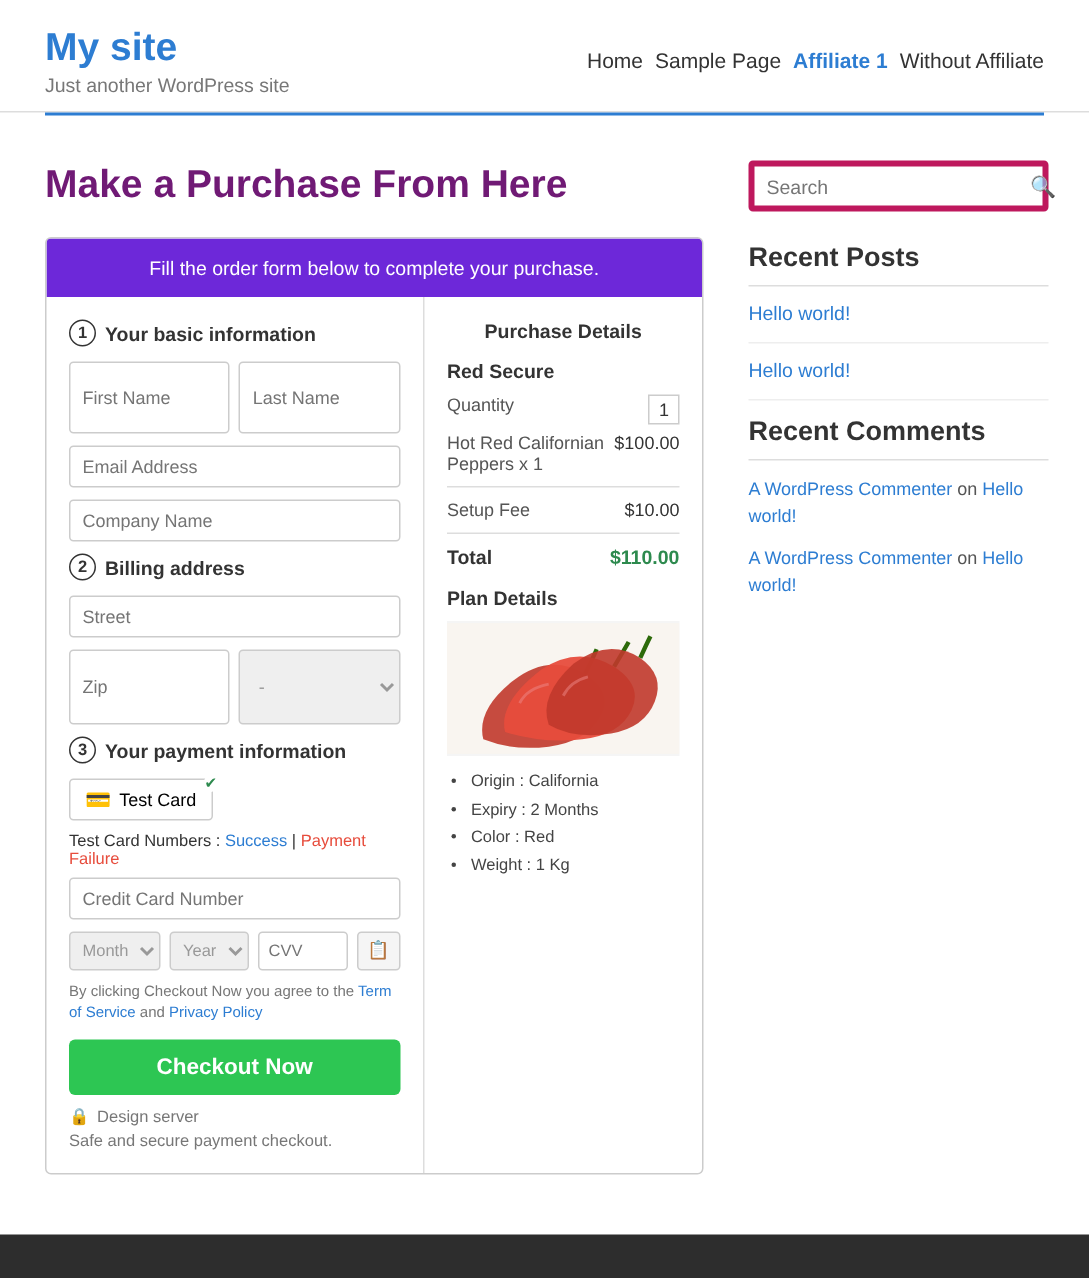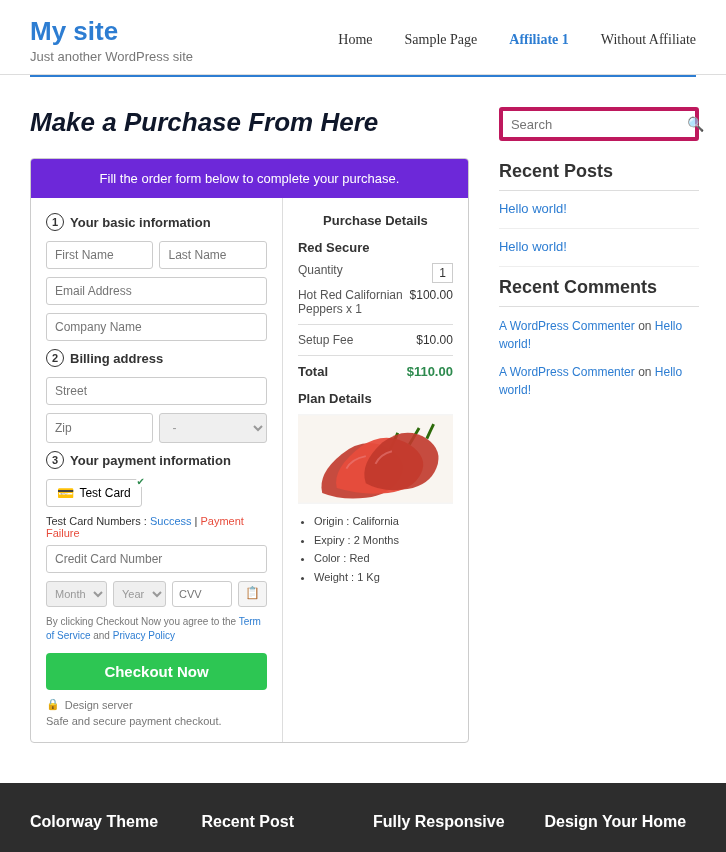--- a/index.html
+++ b/index.html
@@ -2,46 +2,46 @@
 <html><head>
   <meta charset="utf-8">
   <style>
     * { box-sizing: border-box; margin: 0; padding: 0; }
     body { font-family: Arial, sans-serif; font-size: 14px; color: #333; background: #fff; }
 
     
     .header { display: flex; justify-content: space-between; align-items: center; padding: 16px 30px 10px; border-bottom: 1px solid #ddd; }
     .site-title { font-size: 26px; font-weight: bold; color: #2d7dd2; }
     .site-tagline { font-size: 13px; color: #777; margin-top: 2px; }
-    .nav { display: flex; gap: 32px; align-items: flex-start; font-family: Liberation Serif, serif; }
+    .nav { display: flex; gap: 8px; align-items: flex-start; }
     .nav a { text-decoration: none; color: #333; font-size: 14px; }
     .nav a.active { color: #2d7dd2; font-weight: bold; }
     .nav-divider { border-bottom: 2px solid #2d7dd2; margin: 0 30px; }
 
     
     .main-container { display: flex; padding: 30px 30px 20px; gap: 30px; }
     .content-area { flex: 1; max-width: 490px; }
     .sidebar { width: 200px; }
 
-    .page-title { font-size: 26px; font-weight: bold; color: #0f172a; margin-bottom: 20px; font-style: italic; }
+    .page-title { font-size: 26px; font-weight: bold; color: #701a75; margin-bottom: 20px; }
 
     
     .form-container { border: 1px solid #ccc; border-radius: 4px; overflow: hidden; position: relative; }
     .form-header { background: #6d28d9; color: #fff; text-align: center; padding: 12px; font-size: 13px; }
     .form-inner { display: flex; }
     .form-left { flex: 1; padding: 15px; border-right: 1px solid #ddd; }
     .form-right { width: 185px; padding: 15px; }
 
     
     .section-title { font-size: 13px; font-weight: bold; color: #333; margin-bottom: 10px; display: flex; align-items: center; gap: 6px; }
     .section-num { display: inline-flex; align-items: center; justify-content: center; width: 18px; height: 18px; border-radius: 50%; border: 1px solid #333; font-size: 11px; }
 
     
     .form-row { display: flex; gap: 6px; margin-bottom: 8px; }
-    .form-input { border: 1px solid #ccc; border-radius: 3px; padding: 6px 8px; font-size: 12px; color: #999; width: 100%; }
+    .form-input { border: 1px solid #ccc; border-radius: 3px; padding: 16px 8px; font-size: 12px; color: #999; width: 100%; }
     .form-input-full { width: 100%; border: 1px solid #ccc; border-radius: 3px; padding: 6px 8px; font-size: 12px; color: #999; margin-bottom: 8px; }
 
     
     .purchase-title { font-size: 13px; font-weight: bold; text-align: center; color: #333; margin-bottom: 12px; }
     .product-name { font-weight: bold; font-size: 13px; margin-bottom: 8px; }
     .detail-row { display: flex; justify-content: space-between; font-size: 12px; margin-bottom: 5px; }
     .detail-label { color: #555; }
     .qty-box { border: 1px solid #ccc; padding: 2px 6px; font-size: 12px; }
     .divider-line { border: none; border-top: 1px solid #ddd; margin: 8px 0; }
     .total-row { display: flex; justify-content: space-between; font-size: 13px; font-weight: bold; }

